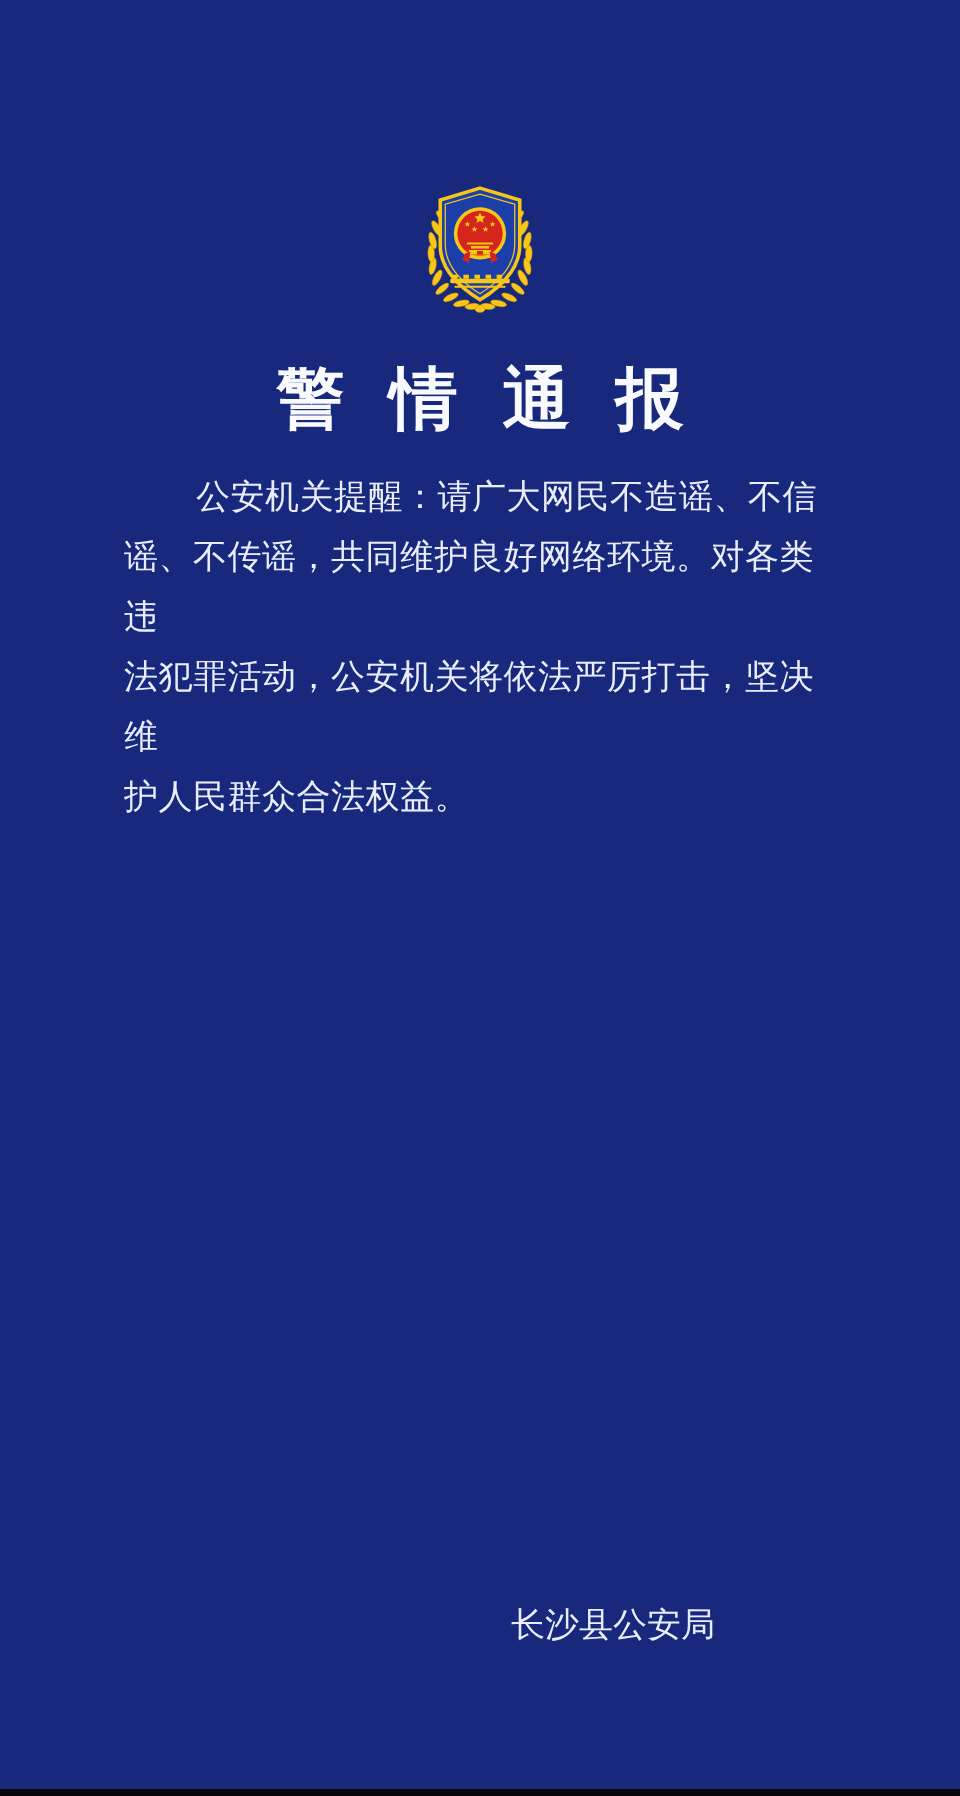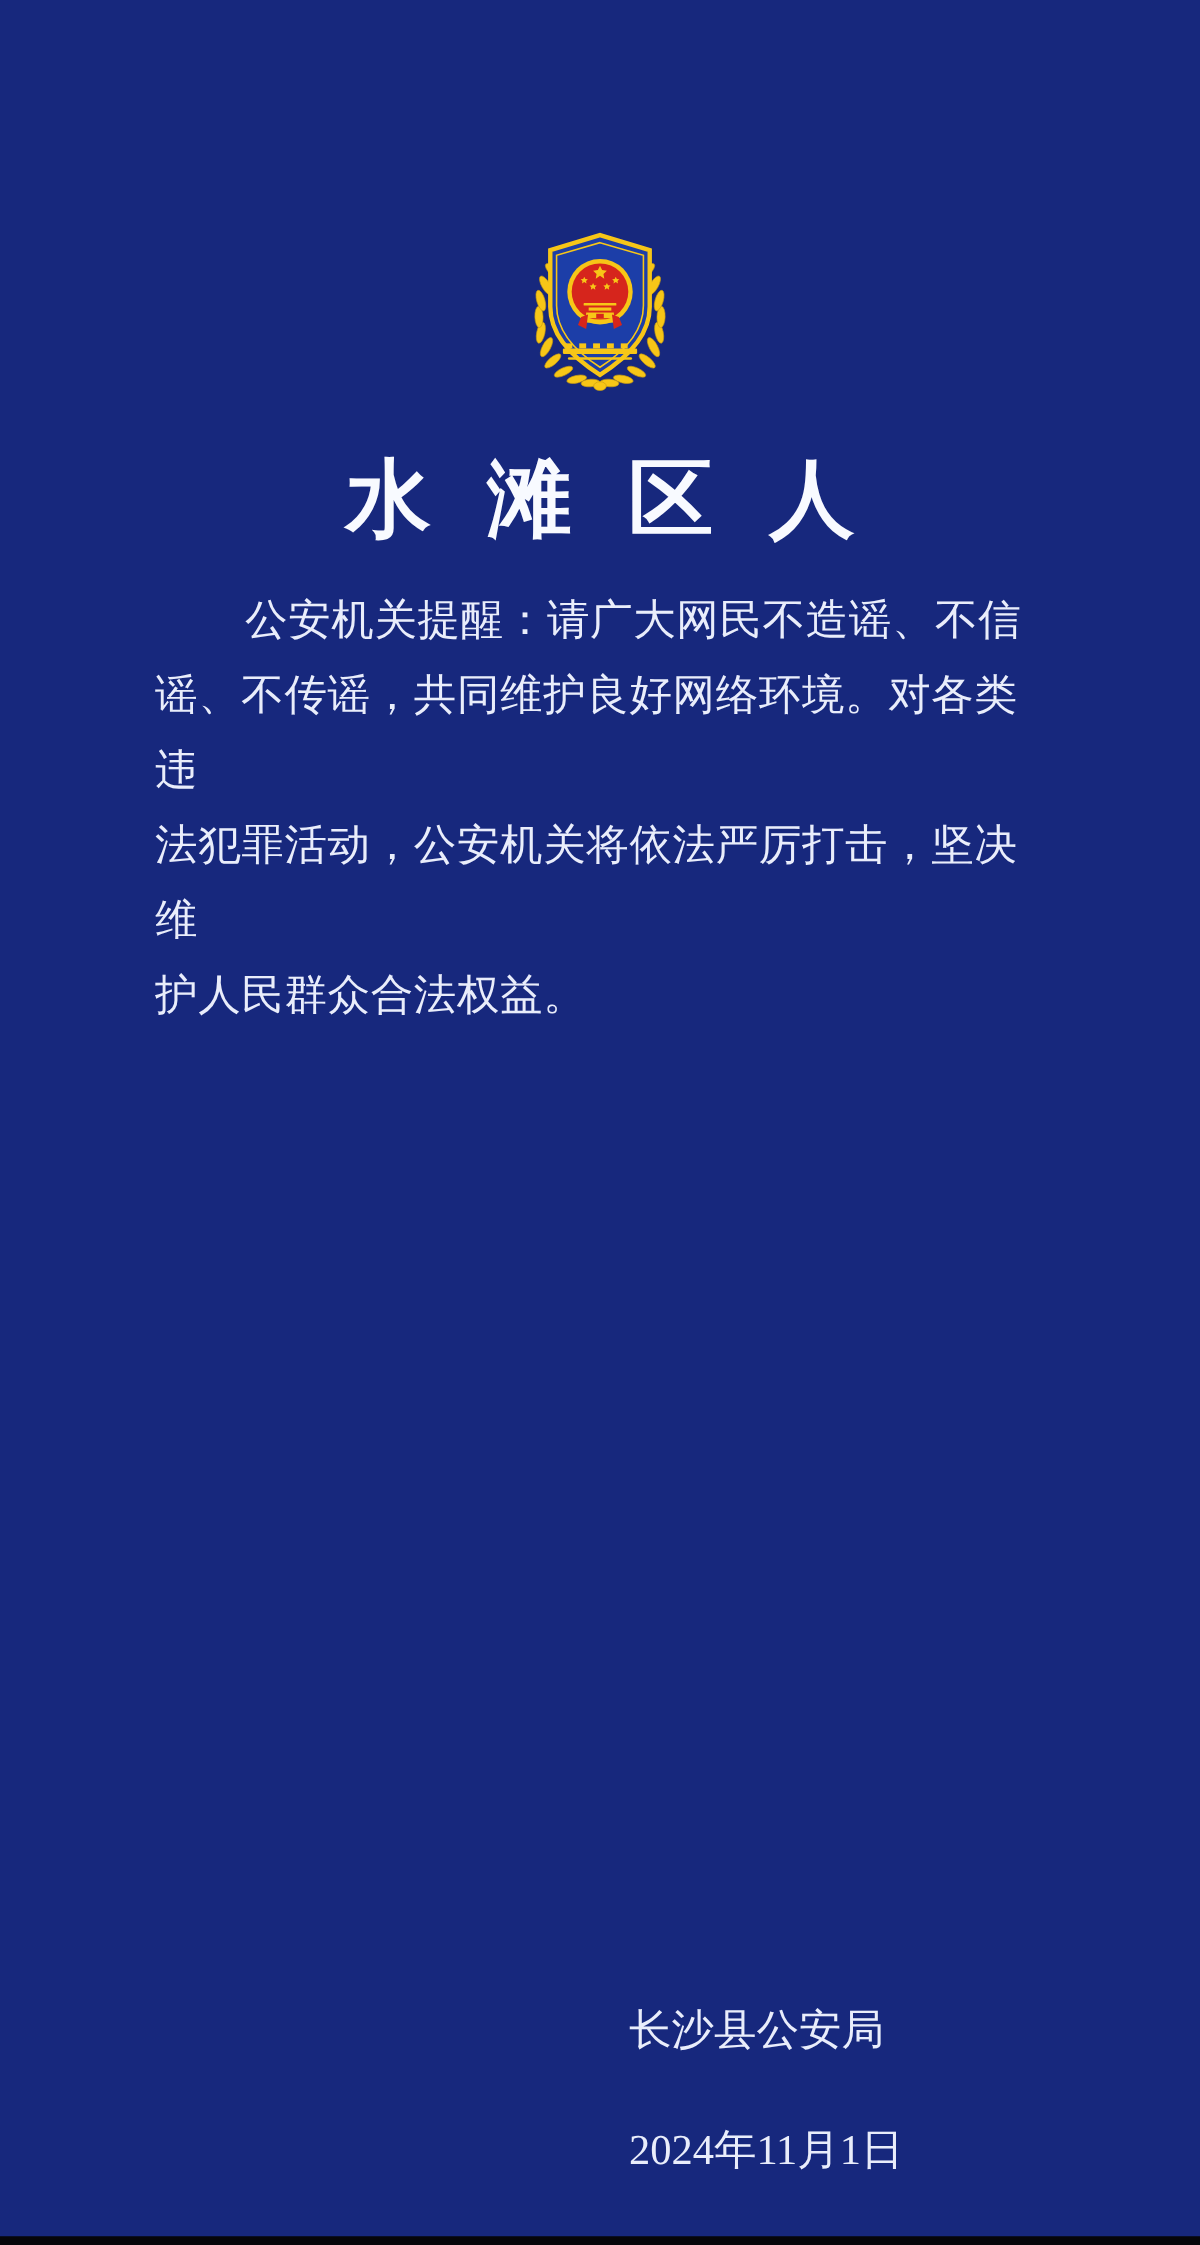--- a/index.html
+++ b/index.html
@@ -33,24 +33,23 @@
     letter-spacing:0.5px;
   }
   .body p {
     margin:0;
     white-space:pre-line;
     text-indent:72px;
   }
   .footer {
     position:absolute; top:1595px; left:613px;
     transform:translateX(-50%);
-    display:flex; flex-direction:column; align-items:flex-start;
+    display:flex; flex-direction:column; align-items:flex-end;
     font-size:34px; line-height:60px;
     white-space:nowrap;
-    gap:36px;
   }
   .bottom-bar {
     position:absolute; left:0; bottom:0;
     width:100%; height:7px;
     background:#06060a;
   }
 </style>
 </head>
 <body>
 
@@ -113,28 +112,27 @@
         <rect x="92" y="200" width="11" height="8"></rect>
         <rect x="114" y="200" width="11" height="8"></rect>
         <rect x="136" y="200" width="11" height="8"></rect>
         <rect x="158" y="200" width="11" height="8"></rect>
         <rect x="66" y="208" width="118" height="9" rx="2"></rect>
         <rect x="74" y="222" width="102" height="4" rx="2"></rect>
       </g>
     </svg>
   </div>
 
-  <h1 class="title">水滩区人</h1>
+  <h1 class="title">警情通报</h1>
 
   <div class="body">
     <p>公安机关提醒：请广大网民不造谣、不信
 谣、不传谣，共同维护良好网络环境。对各类违
 法犯罪活动，公安机关将依法严厉打击，坚决维
 护人民群众合法权益。</p>
   </div>
 
   <div class="footer">
     <div>长沙县公安局</div>
-    <div>2024年11月1日</div>
   </div>
 
   <div class="bottom-bar"></div>
 </div>
 
 </body></html>

